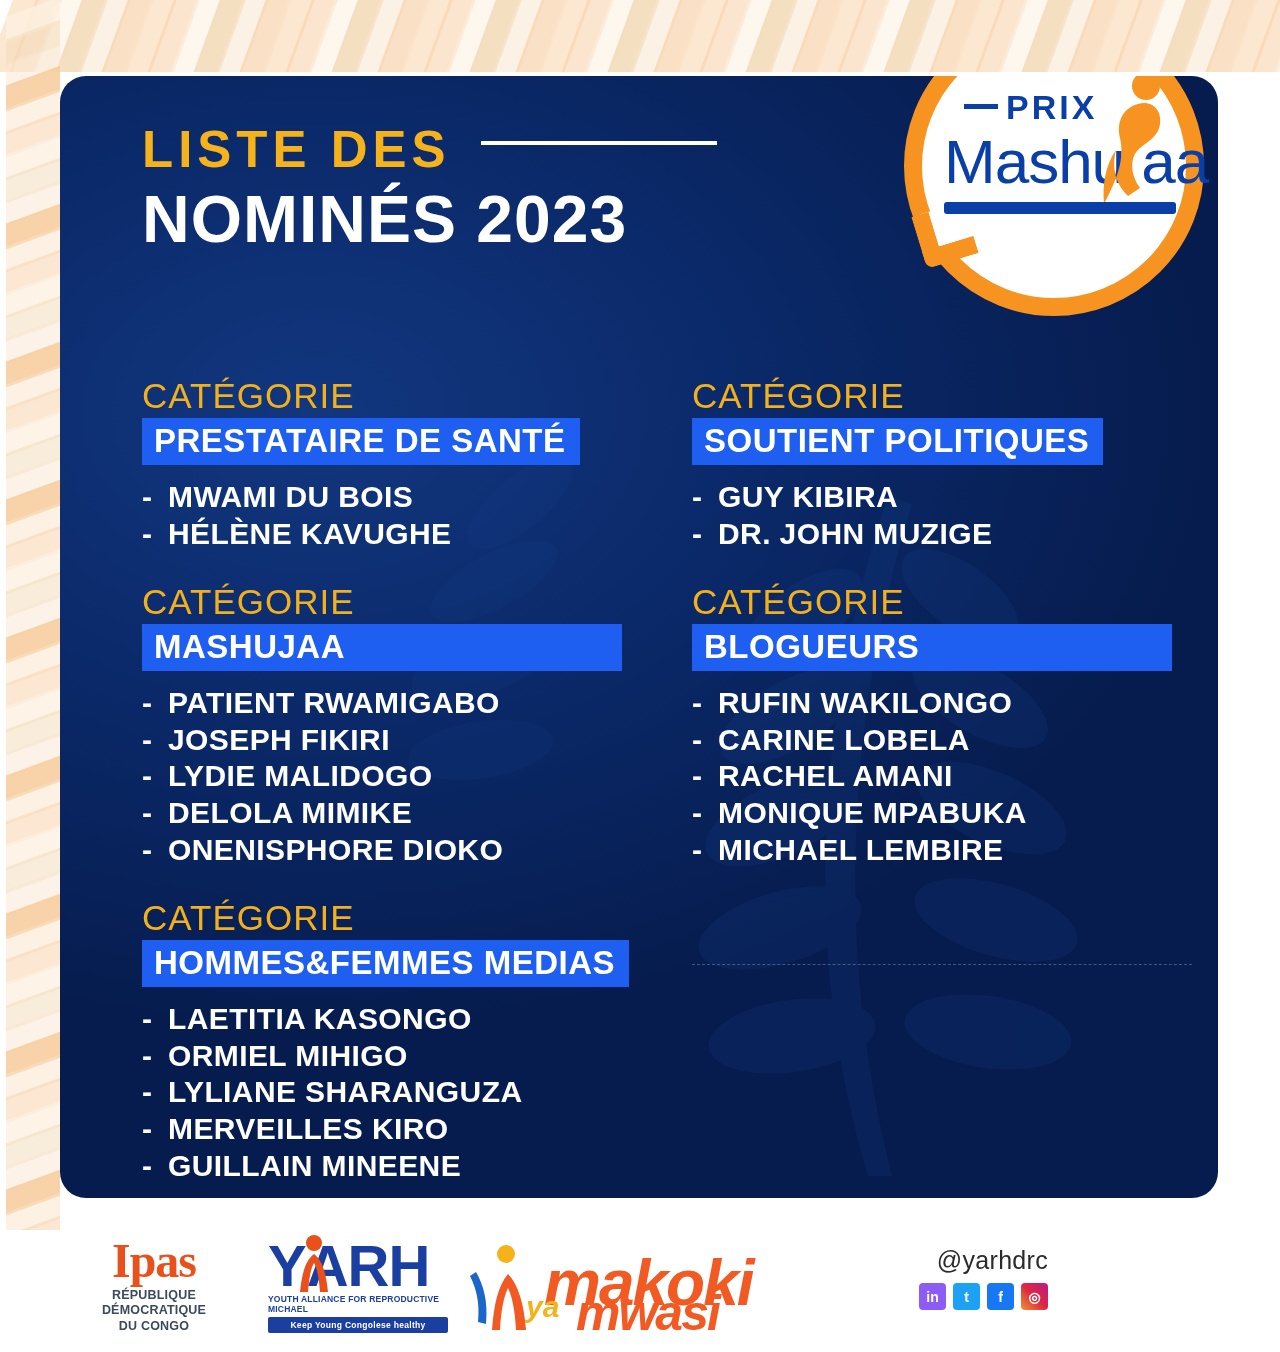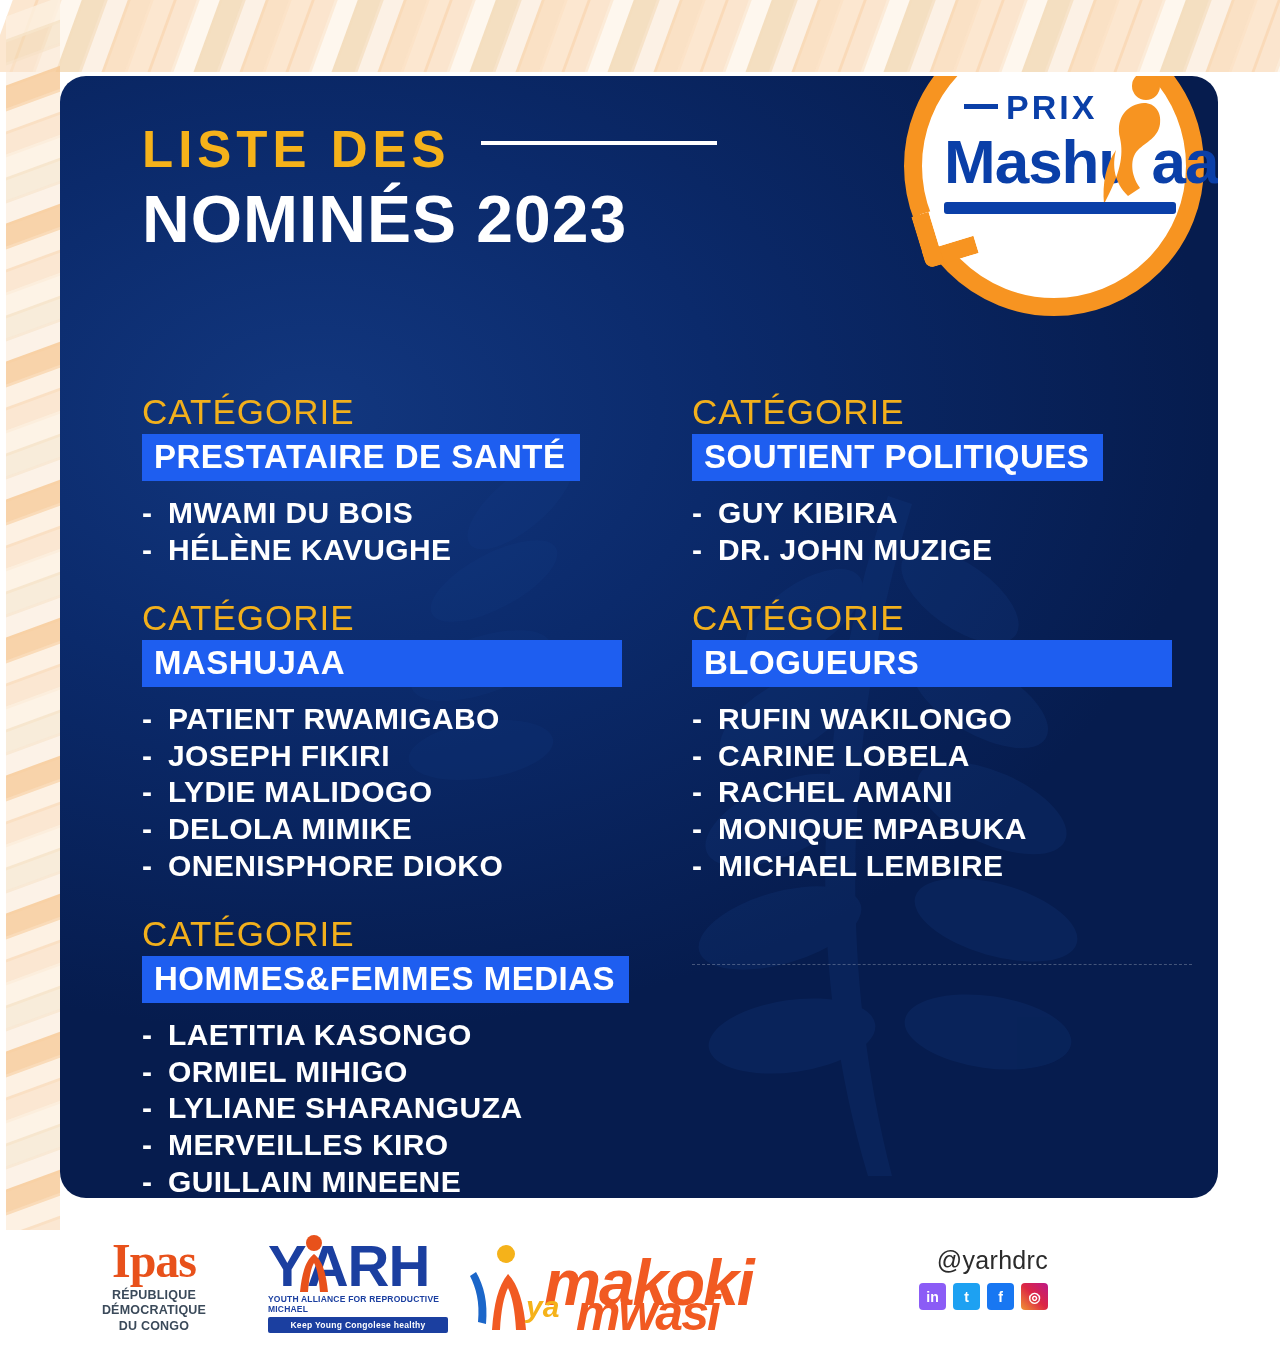--- a/index.html
+++ b/index.html
@@ -101,33 +101,33 @@
     position: absolute; left: 60px; top: 72px;
     font-size: 34px; font-weight: 700; letter-spacing: 3px;
     color: #0a3fa8;
   }
   .logo-prix .dash {
     display: inline-block; width: 34px; height: 5px; background: #0a3fa8;
     vertical-align: middle; margin-right: 8px; margin-bottom: 7px;
   }
   .logo-mashu {
     position: absolute; left: 40px; top: 110px;
-    font-size: 62px; font-weight: 700; letter-spacing: -1px;
+    font-size: 62px; font-weight: 400; letter-spacing: -1px;
     color: #0a3fa8;
   }
   .logo-runner {
     position: absolute; left: 186px; top: 48px; width: 84px; height: 150px;
   }
   .logo-underline {
     position: absolute; left: 40px; top: 186px; width: 232px; height: 12px;
     background: #0a3fa8; border-radius: 3px;
   }
 
   
-  .col { position: absolute; margin-top: 16px; }
+  .col { position: absolute; }
   .col-left { left: 82px; top: 300px; width: 540px; }
   .col-right { left: 632px; top: 300px; width: 500px; }
 
   .cat-label {
     font-size: 35px; font-weight: 400; letter-spacing: 1px;
     color: #f2b01c;
     margin-bottom: 2px;
   }
   .cat-name {
     display: inline-block;

